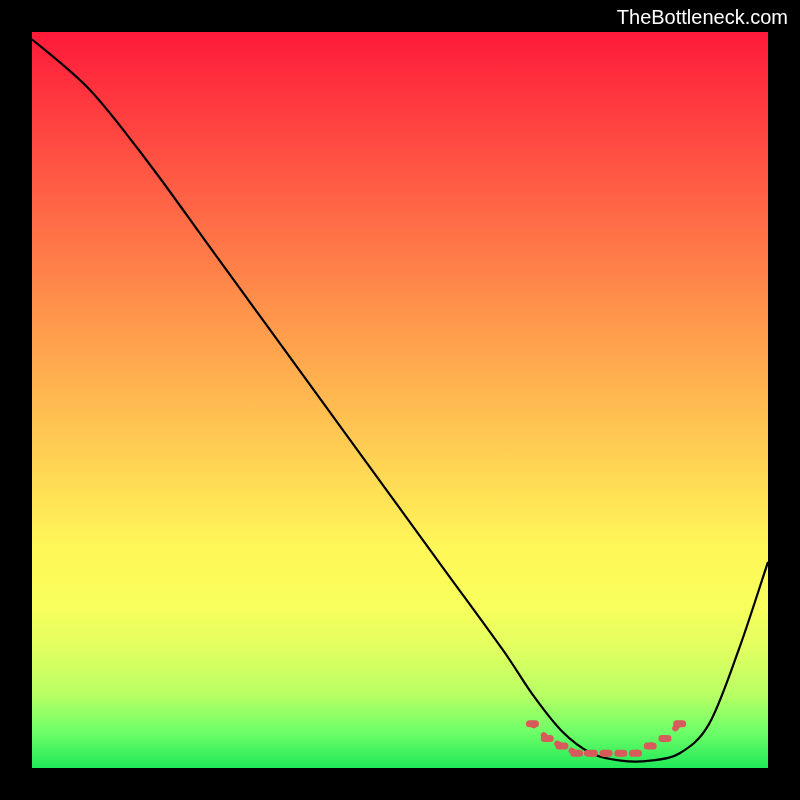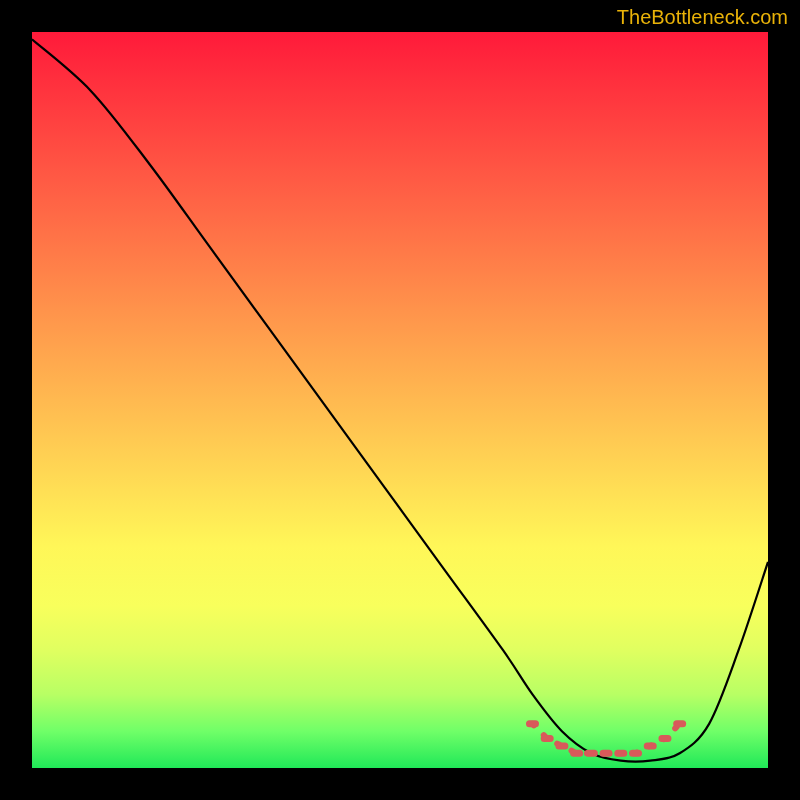--- a/index.html
+++ b/index.html
@@ -8,21 +8,21 @@
   height: 800px;
   background: #000;
   position: relative;
   font-family: Arial, sans-serif;
   overflow: hidden;
 }
 .attribution {
   position: absolute;
   top: 6px;
   right: 12px;
-  color: #eab308;
+  color: #ffffff;
   font-size: 20px;
   font-weight: 500;
   z-index: 10;
 }
 .plot-area {
   position: absolute;
   left: 32px;
   top: 32px;
   width: 736px;
   height: 736px;

